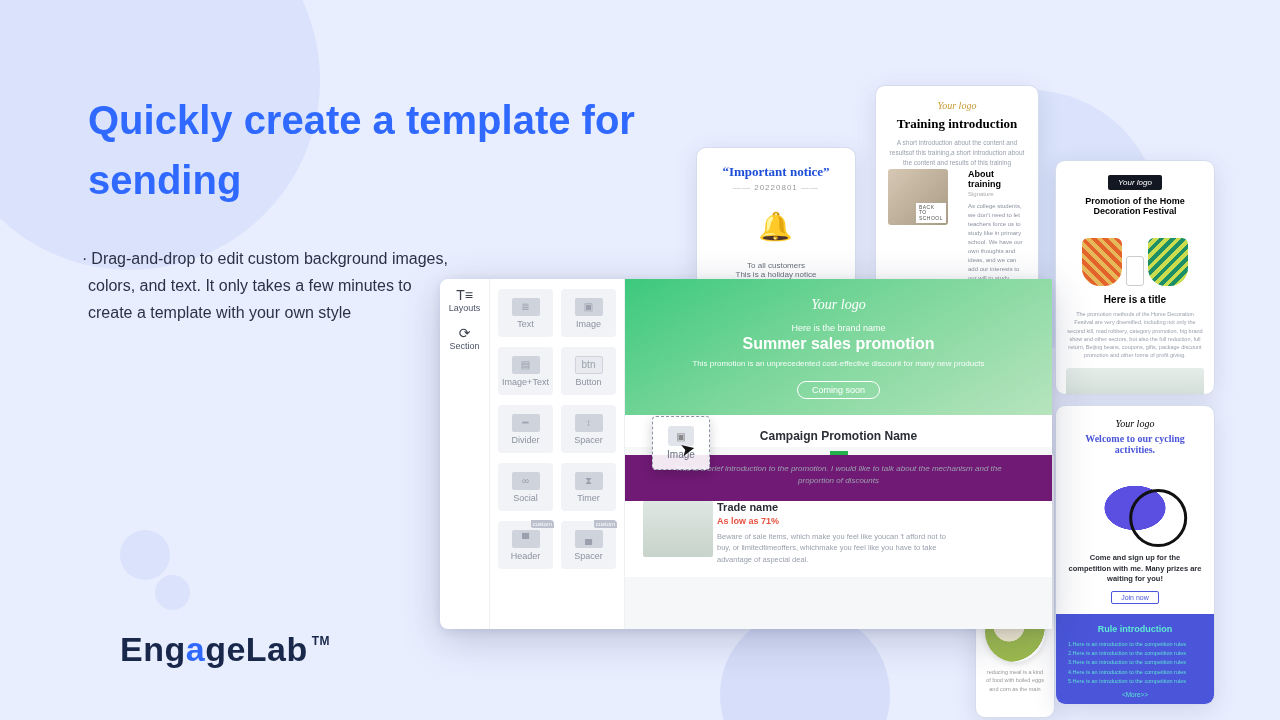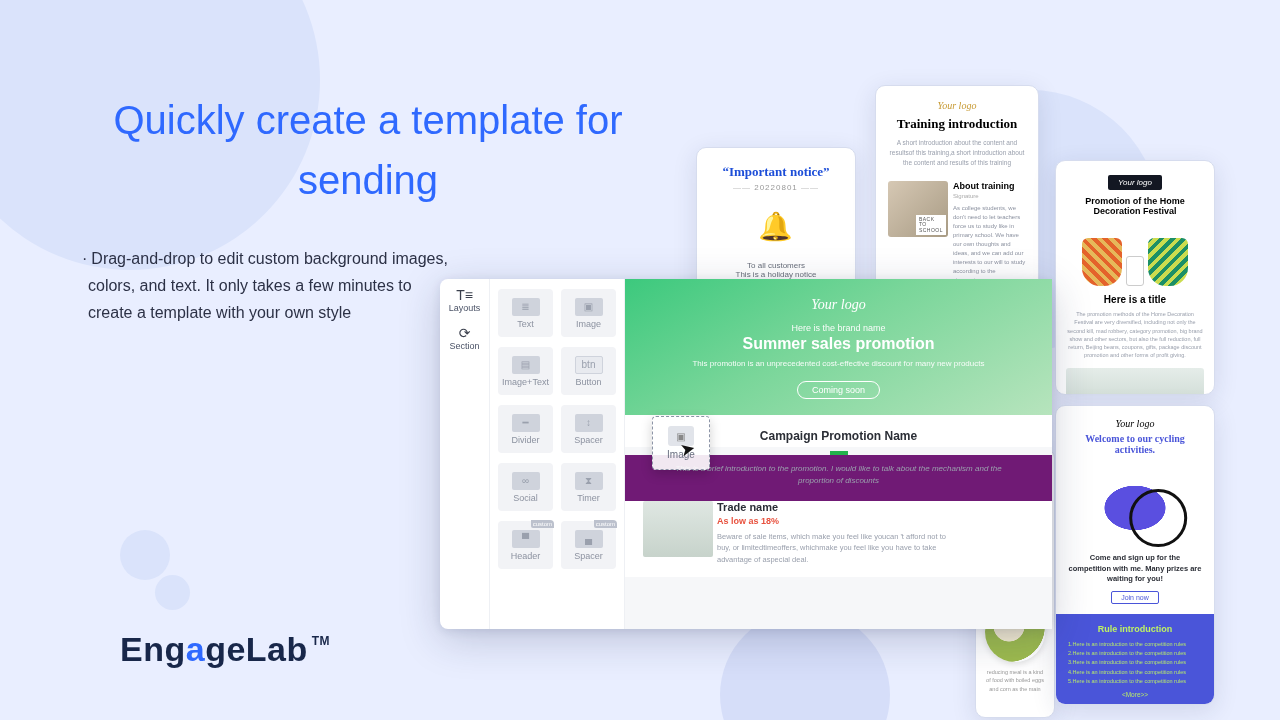--- a/index.html
+++ b/index.html
@@ -7,21 +7,21 @@
   body { background: #e9eeff; position: relative; }
 
   
   .circ { position: absolute; border-radius: 50%; background: #dae3fb; }
   .c1 { width: 380px; height: 380px; top: -110px; left: -60px; }
   .c2 { width: 260px; height: 260px; top: 90px; right: 120px; }
   .c3 { width: 170px; height: 170px; bottom: -60px; left: 720px; background:#d6def9; }
   .c4 { width: 50px; height: 50px; bottom: 140px; left: 120px; }
   .c5 { width: 35px; height: 35px; bottom: 110px; left: 155px; }
 
-  .headline { position:absolute; top:90px; left:88px; font-weight:400; font-size:40px; line-height:1.5; color:#2f69ff; max-width:560px;text-align:center; }
+  .headline { position:absolute; top:90px; left:88px; font-weight:700; font-size:40px; line-height:1.5; color:#2f69ff; max-width:560px; }
   .bullets { position:absolute; top:245px; left:88px; width:370px; color:#2c3146; font-size:16px; line-height:1.7; }
   .bullets li { list-style:none; margin-bottom:18px; text-indent:-6px; }
   .bullets li::before { content:"·"; margin-right:4px; }
 
   .brand { position:absolute; bottom:51px; left:120px; font-size:34px; font-weight:700; color:#18274a; letter-spacing:.5px; display:flex; align-items:flex-start; }
   .brand .a-accent { color:#2f69ff; }
   .brand sup { font-size:12px; font-weight:600; margin-left:4px; margin-top:4px; }
 
   
   .editor { position:absolute; top:279px; left:440px; width:612px; height:350px; background:#fff; border-radius:8px; box-shadow:0 10px 40px rgba(30,40,80,.22),0 2px 10px rgba(30,40,80,.1); display:flex; }
@@ -62,21 +62,21 @@
   .card-notice .date { font-size:8px; color:#999; letter-spacing:1px; margin-top:3px; }
   .card-notice .date::before,.card-notice .date::after{ content:" —— "; color:#bbb; }
   .card-notice .bell { font-size:28px; margin:18px 0; color:#222; }
   .card-notice .line { font-size:8px; color:#6a6f7b; }
 
   
   .card-train { top:85px; left:875px; width:164px; height:360px; padding:14px 12px; }
   .card-train .yl { font-family:Georgia,serif; font-style:italic; color:#c79a33; font-size:10px; text-align:center; }
   .card-train h4 { font-family:Georgia,serif; font-size:13px; text-align:center; margin-top:5px; font-weight:700; }
   .card-train .intro { font-size:6.5px; color:#9aa0ad; text-align:center; margin-top:6px; line-height:1.5; }
-  .card-train .row { display:flex; gap:5px; margin-top:14px; }
+  .card-train .row { display:flex; gap:20px; margin-top:2px; }
   .card-train .pic { width:60px; height:56px; background:linear-gradient(135deg,#d6c8b4,#a89b84); border-radius:3px; position:relative; }
   .card-train .pic::after{ content:"BACK\ATO\ASCHOOL"; white-space:pre; position:absolute; right:2px; bottom:2px; font-size:5px; background:#fff; padding:2px 3px; line-height:1.1; letter-spacing:.5px; color:#555; }
   .card-train h5 { font-size:9px; font-weight:700; }
   .card-train .sig { font-size:6px; color:#aaa; margin-top:2px; }
   .card-train .para { font-size:6px; color:#8c92a0; line-height:1.5; margin-top:5px; }
 
   
   .card-deco { top:160px; left:1055px; width:160px; height:235px; padding:10px 10px; text-align:center; }
   .card-deco .badge { display:inline-block; background:#131722; color:#fff; font-size:8px; font-style:italic; padding:3px 10px; border-radius:2px; }
   .card-deco h5 { font-size:9px; font-weight:700; margin-top:6px; }
@@ -90,21 +90,21 @@
   .card-deco .room { height:46px; margin-top:8px; border-radius:3px; background:linear-gradient(180deg,#e5ede9,#c8d5ce); }
 
   
   .card-cycle { top:405px; left:1055px; width:160px; height:300px; padding:12px 12px; text-align:center; }
   .card-cycle .yl2 { font-family:Georgia,serif; font-style:italic; font-size:10px; }
   .card-cycle .wt { color:#4a55d9; font-family:Georgia,serif; font-size:10px; font-weight:600; margin-top:4px; }
   .card-cycle .illus { height:78px; margin:10px 0; background:radial-gradient(ellipse 55px 40px at 50% 55%, #5a4fe0 0%, #5a4fe0 55%, transparent 56%); position:relative; }
   .card-cycle .illus::after{ content:""; position:absolute; left:50%; top:24px; width:52px; height:52px; border:3px solid #111; border-radius:50%; transform:translateX(-10%); }
   .card-cycle .cs { font-size:7.5px; font-weight:700; color:#2b2e36; line-height:1.4; }
   .card-cycle .jn { display:inline-block; border:1px solid #4a55d9; color:#4a55d9; font-size:7px; padding:2px 9px; margin-top:6px; border-radius:2px; }
-  .card-cycle .rule { background:#4a55d9; color:#bef264; margin:10px -12px -12px; padding:10px 12px 14px; text-align:left; }
+  .card-cycle .rule { background:#4a55d9; color:#5eead4; margin:10px -12px -12px; padding:10px 12px 14px; text-align:left; }
   .card-cycle .rule h6 { text-align:center; font-size:9px; font-weight:700; margin-bottom:6px; }
   .card-cycle .rule li { list-style:none; font-size:5.5px; line-height:1.7; opacity:.92; }
   .card-cycle .more { text-align:center; font-size:6.5px; margin-top:5px; opacity:.95; }
 
   
   .card-diet { top:448px; left:975px; width:80px; height:270px; padding:8px; text-align:center; z-index:1; }
   .card-diet .veg { height:60px; background:linear-gradient(140deg,#6bbf4d,#2f8a3e); border-radius:4px; margin-bottom:14px; }
   .card-diet .ex { font-size:16px; color:#37b28a; }
   .card-diet .el { font-size:6px; color:#888; }
   .card-diet .fr { font-size:8px; font-weight:700; color:#333; margin-top:20px; }
@@ -261,21 +261,21 @@
       <div class="desc">This promotion is an unprecedented cost-effective discount for many new products</div>
       <span class="pill">Coming soon</span>
     </div>
     <div class="campaign-name">Campaign Promotion Name</div>
     <div class="accent-bar"></div>
     <div class="camp-desc">This is a brief introduction to the promotion. I would like to talk about the mechanism and the proportion of discounts</div>
     <div class="trade">
       <div class="thumb"></div>
       <div class="info">
         <div class="tn">Trade name</div>
-        <div class="price">As low as 18%</div>
+        <div class="price">As low as 71%</div>
         <div class="td">Beware of sale items, which make you feel like youcan 't afford not to buy, or limitedtimeoffers, whichmake you feel like you have to take advantage of aspecial deal.</div>
       </div>
     </div>
   </div>
 </div>
 
 <div class="drag-ghost">
   <div class="gicon">▣</div>
   <span>Image</span>
 </div>

